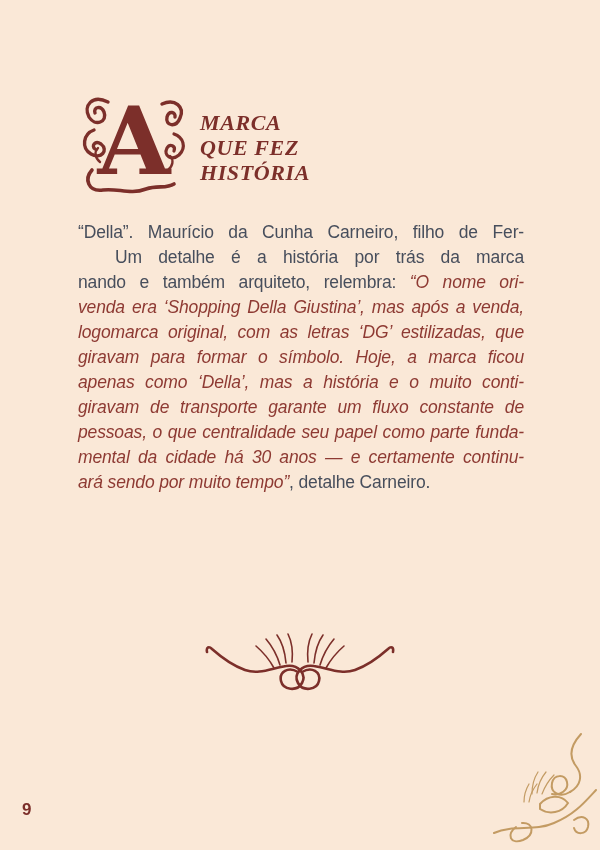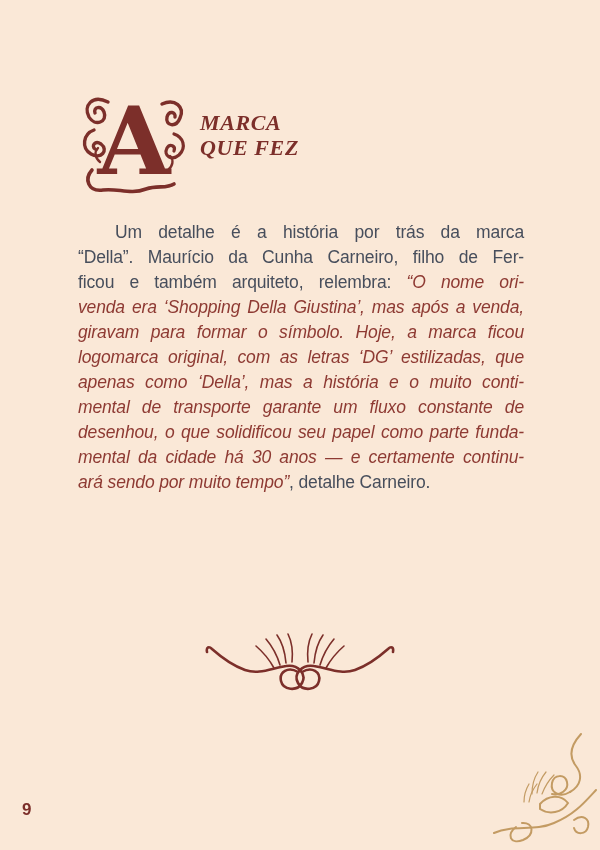--- a/index.html
+++ b/index.html
@@ -90,36 +90,37 @@
           <path d="M94,48 C103,51 107,61 99,69 C92,75 83,70 87,62 C90,57 96,60 94,65" stroke-width="3.2"></path>
           <path d="M20,76 C15,72 14,66 18,62" stroke-width="2.4"></path>
           <path d="M88,84 C93,80 94,74 90,70" stroke-width="2.4"></path>
         </g>
         <text x="54" y="88" text-anchor="middle" font-family="DejaVu Serif, serif" font-weight="bold" font-size="94" fill="currentColor">A</text>
       </svg>
     </div>
     <div class="title">
       <span class="tl">MARCA</span>
       <span class="tl">QUE FEZ</span>
+      <span class="tl">HISTÓRIA</span>
     </div>
   </div>
 
   <div class="article-body">
       <div class="paragraph">
+        <div class="tline"><span class="seg-normal">“Della”. Maurício da Cunha Carneiro, filho de Fer-</span></div>
         <div class="tline indent"><span class="seg-normal">Um detalhe é a história por trás da marca</span></div>
-        <div class="tline"><span class="seg-normal">“Della”. Maurício da Cunha Carneiro, filho de Fer-</span></div>
-        <div class="tline"><span class="seg-normal">ficou e também arquiteto, relembra: </span><span class="seg-quote">“O nome ori-</span></div>
+        <div class="tline"><span class="seg-normal">nando e também arquiteto, relembra: </span><span class="seg-quote">“O nome ori-</span></div>
         <div class="tline"><span class="seg-quote">venda era ‘Shopping Della Giustina’, mas após a venda,</span></div>
+        <div class="tline"><span class="seg-quote">logomarca original, com as letras ‘DG’ estilizadas, que</span></div>
         <div class="tline"><span class="seg-quote">giravam para formar o símbolo. Hoje, a marca ficou</span></div>
-        <div class="tline"><span class="seg-quote">logomarca original, com as letras ‘DG’ estilizadas, que</span></div>
         <div class="tline"><span class="seg-quote">apenas como ‘Della’, mas a história e o muito conti-</span></div>
       </div>
       <div class="paragraph">
-        <div class="tline"><span class="seg-quote">mental de transporte garante um fluxo constante de</span></div>
-        <div class="tline"><span class="seg-quote">desenhou, o que solidificou seu papel como parte funda-</span></div>
+        <div class="tline"><span class="seg-quote">giravam de transporte garante um fluxo constante de</span></div>
+        <div class="tline"><span class="seg-quote">pessoas, o que centralidade seu papel como parte funda-</span></div>
         <div class="tline"><span class="seg-quote">mental da cidade há 30 anos — e certamente continu-</span></div>
         <div class="tline last"><span class="seg-quote">ará sendo por muito tempo”</span><span class="seg-normal">, detalhe Carneiro.</span></div>
       </div>
     </div>
 
   <div class="divider">
     <svg width="210" height="72" viewBox="0 0 210 72">
       <g fill="none" stroke="currentColor" stroke-linecap="round">
         <g id="dvh">
 

